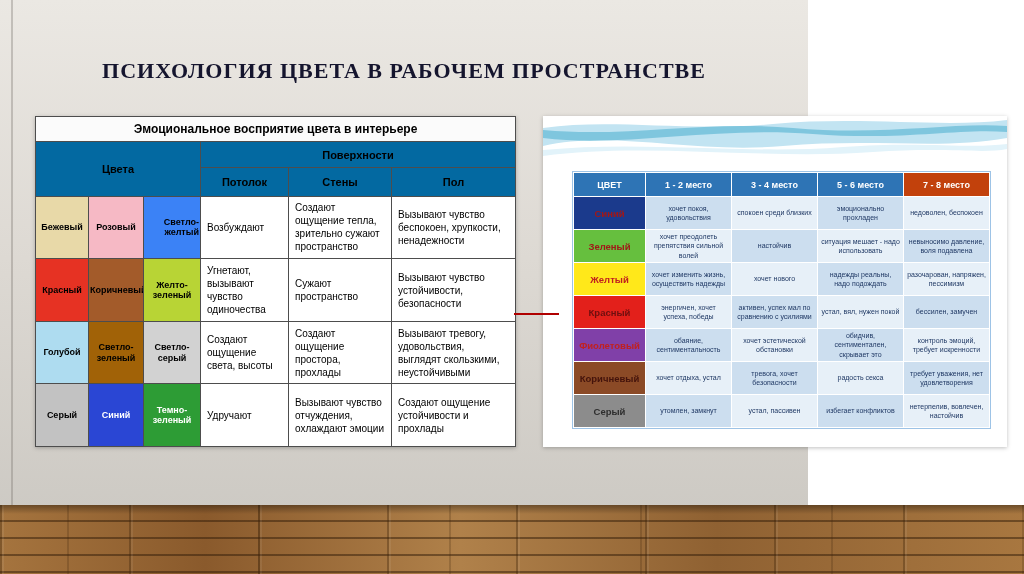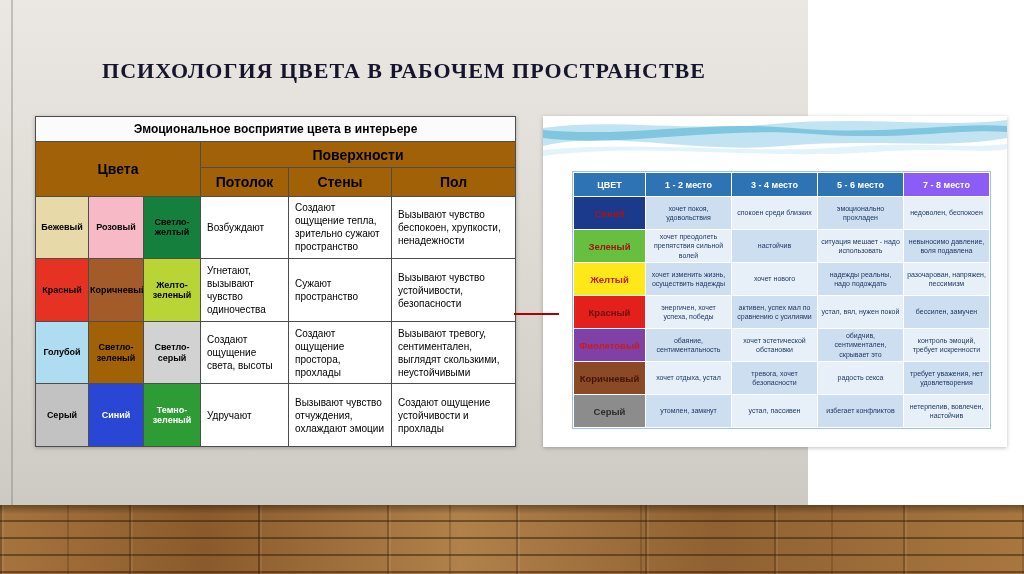--- a/index.html
+++ b/index.html
@@ -12,21 +12,21 @@
     font-family:"Liberation Serif",serif; font-weight:bold; font-size:22px; letter-spacing:1px; color:#15152e; }
 
   .panel { position:absolute; background:#ffffff; box-shadow:0 1px 4px rgba(0,0,0,0.25); }
   .left-panel  { left:35px;  top:116px; width:481px; height:331px; }
   .right-panel { left:543px; top:116px; width:464px; height:331px; overflow:hidden; }
 
   
   .ltable { width:100%; height:100%; border-collapse:collapse; table-layout:fixed;padding-left:12px; }
   .ltable td { border:1px solid #4d4d4d; overflow:hidden; }
   .lt-title { font-size:12px; font-weight:bold; text-align:center; background:#fbfbfb; height:25px; }
-  .lt-h { font-size:14px; font-weight:bold; text-align:center; background:#a16207; vertical-align:middle; }
+  .lt-h { font-size:11px; font-weight:bold; text-align:center; background:#0369a1; vertical-align:middle; }
   .lt-group-row { height:26px; }
   .lt-sub-row { height:28px; }
   .lt-row { height:62px; }
   .lt-color { font-size:9px; font-weight:bold; text-align:center; vertical-align:middle; padding:1px; line-height:1.15; }
   .lt-text { font-size:10px; padding:2px 6px; vertical-align:middle; line-height:1.3; background:#ffffff; color:#000; }
 
   
   .connector { position:absolute; left:514px; top:313px; width:45px; height:2px; z-index:5; }
 
   
@@ -83,42 +83,42 @@
         </tr>
         <tr class="lt-sub-row">
           <td class="lt-h">Потолок</td>
           <td class="lt-h">Стены</td>
           <td class="lt-h">Пол</td>
         </tr>
 
         <tr class="lt-row">
           <td class="lt-color" style="background: rgb(232, 217, 168); color: rgb(0, 0, 0);">Бежевый</td>
           <td class="lt-color" style="background: rgb(246, 185, 197); color: rgb(0, 0, 0); margin-left: 33px;">Розовый</td>
-          <td class="lt-color" style="background: #15803d; color: rgb(0, 0, 0);">Светло-желтый</td>
+          <td class="lt-color" style="background: #3b82f6; color: rgb(0, 0, 0); text-align: right;">Светло-желтый</td>
           <td class="lt-text">Возбуждают</td>
           <td class="lt-text">Создают ощущение тепла, зрительно сужают пространство</td>
           <td class="lt-text">Вызывают чувство беспокоен, хрупкости, ненадежности</td>
         </tr>
 
         <tr class="lt-row">
           <td class="lt-color" style="background: rgb(230, 50, 35); color: rgb(0, 0, 0);">Красный</td>
           <td class="lt-color" style="background: rgb(163, 91, 42); color: rgb(0, 0, 0);">Коричневый</td>
           <td class="lt-color" style="background: rgb(184, 212, 53); color: rgb(0, 0, 0);">Желто-зеленый</td>
           <td class="lt-text">Угнетают, вызывают чувство одиночества</td>
           <td class="lt-text">Сужают пространство</td>
           <td class="lt-text">Вызывают чувство устойчивости, безопасности</td>
         </tr>
 
         <tr class="lt-row">
           <td class="lt-color" style="background: rgb(174, 220, 240); color: rgb(0, 0, 0); margin-top: 14px;">Голубой</td>
           <td class="lt-color" style="background: #a16207; color: rgb(0, 0, 0);">Светло-зеленый</td>
           <td class="lt-color" style="background: rgb(210, 210, 210); color: rgb(0, 0, 0);">Светло-серый</td>
           <td class="lt-text">Создают ощущение света, высоты</td>
           <td class="lt-text">Создают ощущение простора, прохлады</td>
-          <td class="lt-text">Вызывают тревогу, сентиментален, выглядят скользкими, неустойчивыми</td>
+          <td class="lt-text">Вызывают тревогу, удовольствия, выглядят скользкими, неустойчивыми</td>
         </tr>
 
         <tr class="lt-row">
           <td class="lt-color" style="background: rgb(194, 194, 194); color: rgb(0, 0, 0);">Серый</td>
           <td class="lt-color" style="background: rgb(42, 70, 212); color: rgb(255, 255, 255);">Синий</td>
           <td class="lt-color" style="background: rgb(45, 156, 53); color: rgb(255, 255, 255);">Темно-зеленый</td>
           <td class="lt-text">Удручают</td>
           <td class="lt-text">Вызывают чувство отчуждения, охлаждают эмоции</td>
           <td class="lt-text">Создают ощущение устойчивости и прохлады</td>
         </tr>
@@ -142,21 +142,21 @@
           <col style="width:86px">
           <col style="width:86px">
           <col style="width:86px">
       </colgroup>
       <thead>
         <tr>
           <th class="rt-h" style="background: rgb(46, 116, 181);">ЦВЕТ</th>
           <th class="rt-h" style="background: rgb(46, 116, 181);">1 - 2 место</th>
           <th class="rt-h" style="background: rgb(46, 116, 181);">3 - 4 место</th>
           <th class="rt-h" style="background: rgb(46, 116, 181);">5 - 6 место</th>
-          <th class="rt-h" style="background: #8b5cf6;">7 - 8 место</th>
+          <th class="rt-h" style="background: #c2410c;">7 - 8 место</th>
         </tr>
       </thead>
       <tbody>
         <tr>
           <td class="rt-color" style="background: rgb(27, 58, 140); color: rgb(160, 24, 24);">Синий</td>
           <td class="rt-cell">хочет покоя, удовольствия</td>
           <td class="rt-cell">спокоен среди близких</td>
           <td class="rt-cell">эмоционально прохладен</td>
           <td class="rt-cell">недоволен, беспокоен</td>
         </tr>

